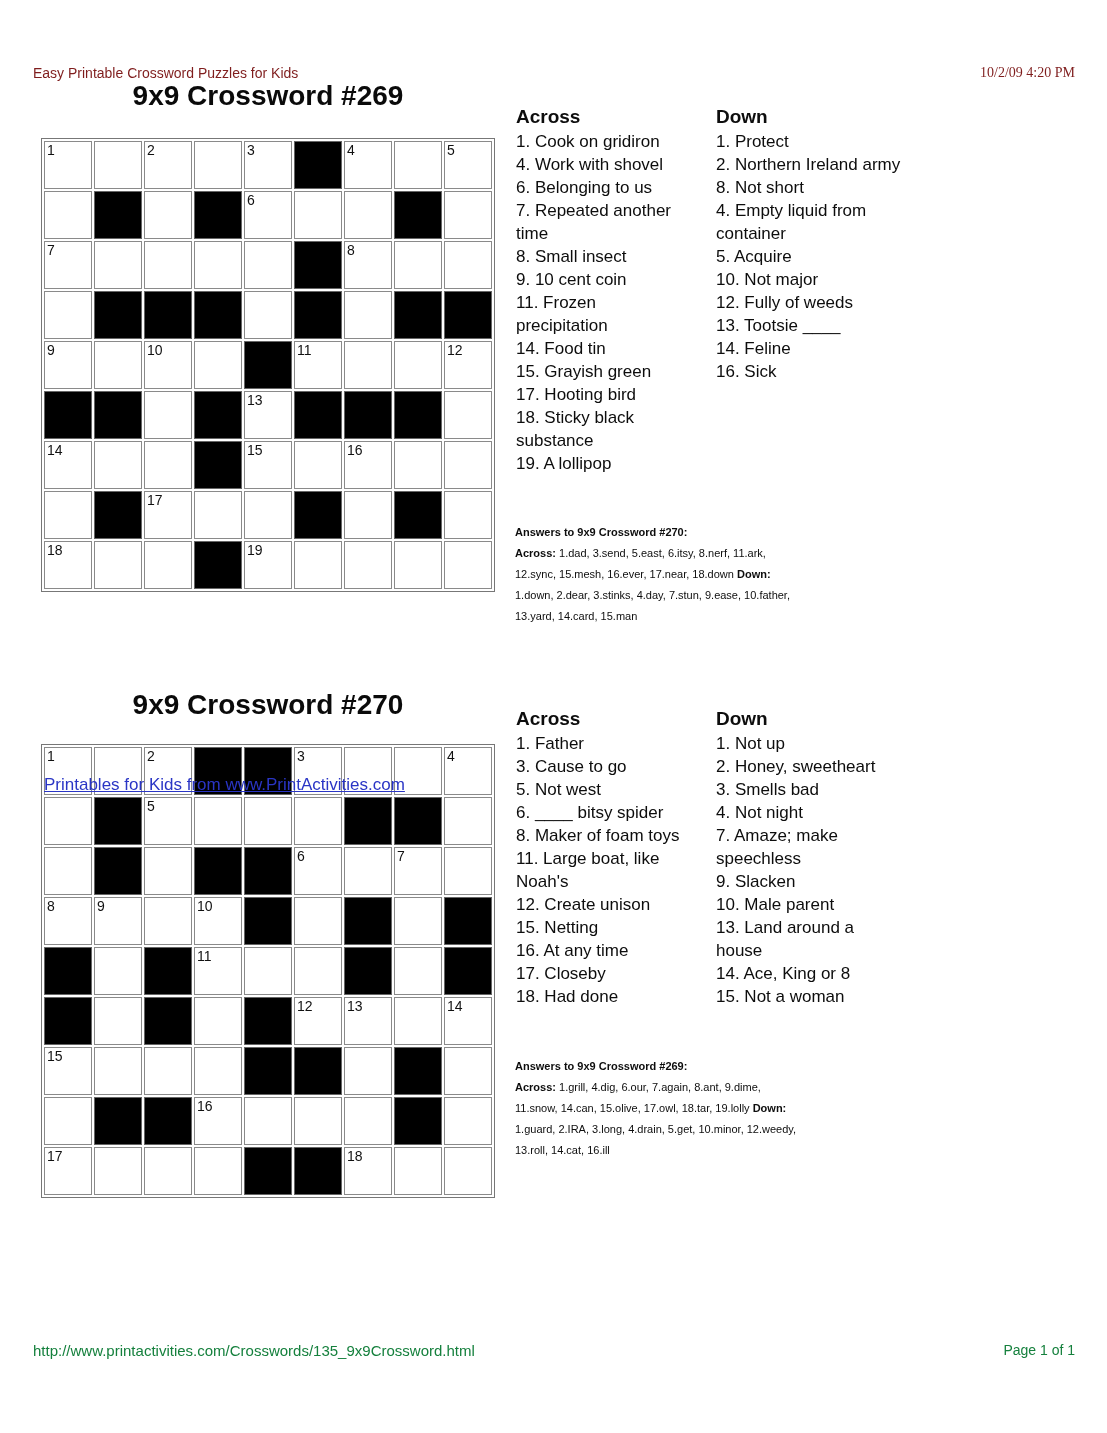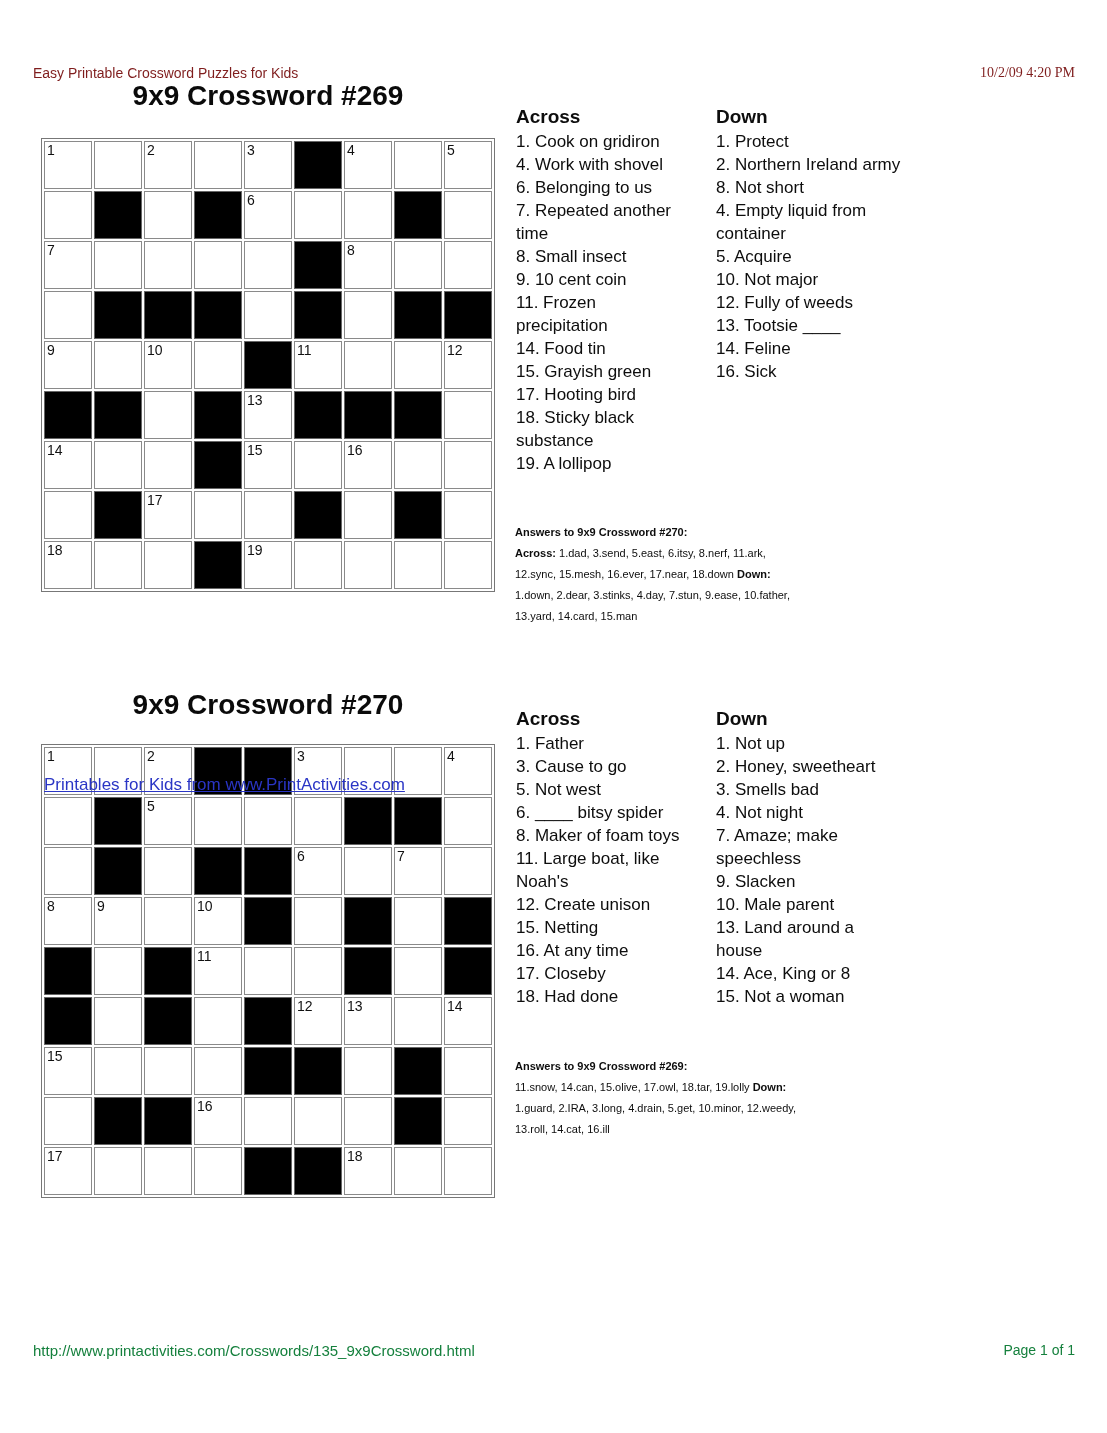--- a/index.html
+++ b/index.html
@@ -306,20 +306,21 @@
         <div class="clue-line">13. Land around a</div>
         <div class="clue-line">house</div>
         <div class="clue-line">14. Ace, King or 8</div>
         <div class="clue-line">15. Not a woman</div>
       </div>
   </div>
 
   <div class="answers" id="answers2">
     <div class="ttl">Answers to 9x9 Crossword #269:</div>
     <div>
+        <div class="ans-line"><span class="b">Across:</span><span> 1.grill, 4.dig, 6.our, 7.again, 8.ant, 9.dime,</span></div>
         <div class="ans-line"><span>11.snow, 14.can, 15.olive, 17.owl, 18.tar, 19.lolly </span><span class="b">Down:</span></div>
         <div class="ans-line"><span>1.guard, 2.IRA, 3.long, 4.drain, 5.get, 10.minor, 12.weedy,</span></div>
         <div class="ans-line"><span>13.roll, 14.cat, 16.ill</span></div>
       </div>
   </div>
 
   <div class="ftr left">http://www.printactivities.com/Crosswords/135_9x9Crossword.html</div>
   <div class="ftr right">Page 1 of 1</div>
 
 </div>

